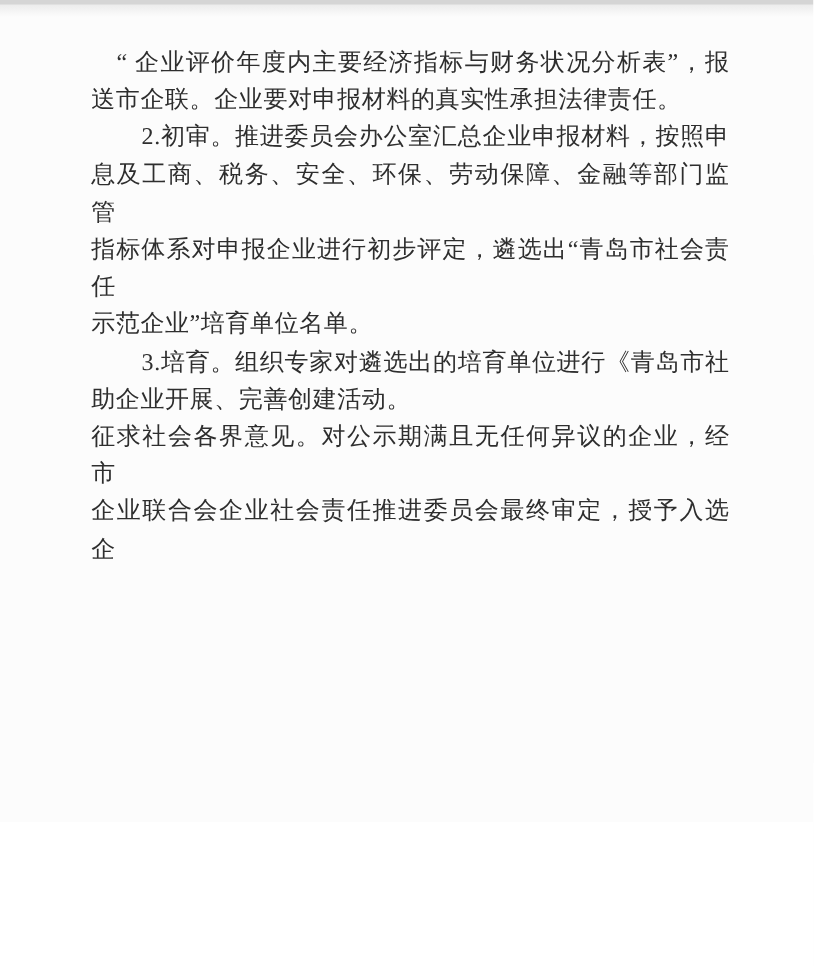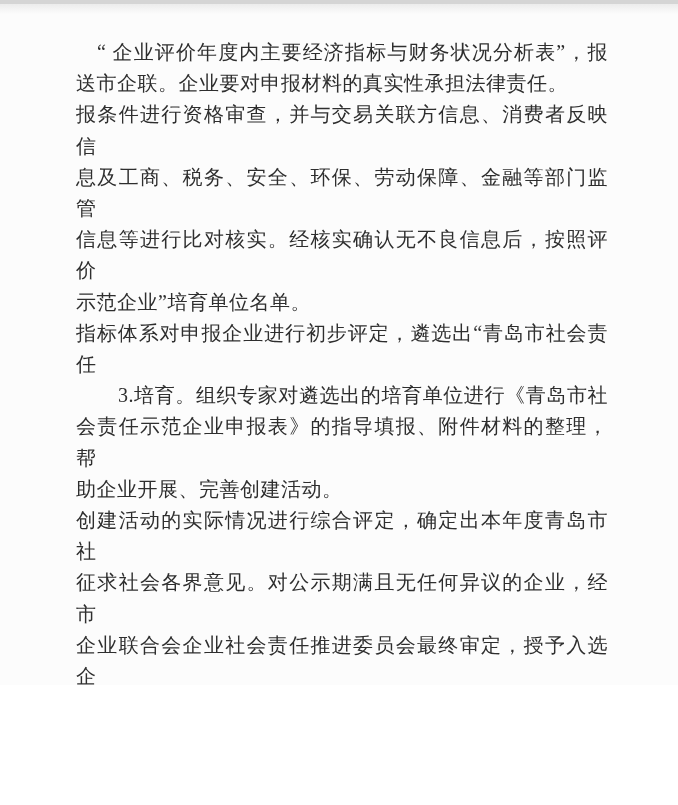--- a/index.html
+++ b/index.html
@@ -59,25 +59,22 @@
 </style>
 </head>
 <body>
 
 <div class="page">
   <div class="top-strip"></div>
   <div class="top-fade"></div>
   <div class="text-block">
       <div class="line lead">“ 企业评价年度内主要经济指标与财务状况分析表”，报</div>
       <div class="line end">送市企联。企业要对申报材料的真实性承担法律责任。</div>
-      <div class="line">报条件进行资格审查，并与交易关联方信息、消费者反映信</div>
+      <div class="line indent">2.初审。推进委员会办公室汇总企业申报材料，按照申</div>
       <div class="line">息及工商、税务、安全、环保、劳动保障、金融等部门监管</div>
-      <div class="line">信息等进行比对核实。经核实确认无不良信息后，按照评价</div>
+      <div class="line">指标体系对申报企业进行初步评定，遴选出“青岛市社会责任</div>
       <div class="line end">示范企业”培育单位名单。</div>
-      <div class="line">指标体系对申报企业进行初步评定，遴选出“青岛市社会责任</div>
       <div class="line indent">3.培育。组织专家对遴选出的培育单位进行《青岛市社</div>
-      <div class="line">会责任示范企业申报表》的指导填报、附件材料的整理，帮</div>
       <div class="line end">助企业开展、完善创建活动。</div>
-      <div class="line">创建活动的实际情况进行综合评定，确定出本年度青岛市社</div>
       <div class="line">征求社会各界意见。对公示期满且无任何异议的企业，经市</div>
       <div class="line">企业联合会企业社会责任推进委员会最终审定，授予入选企</div>
     </div>
 </div>
 
 </body></html>

